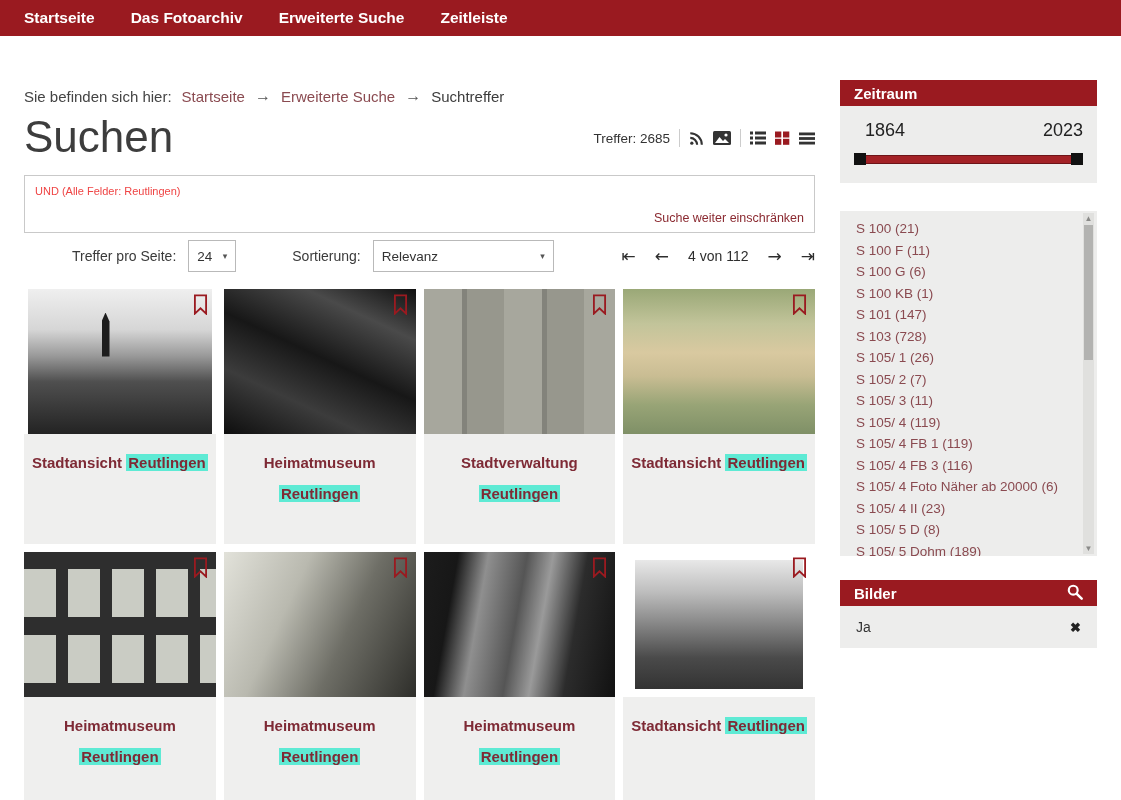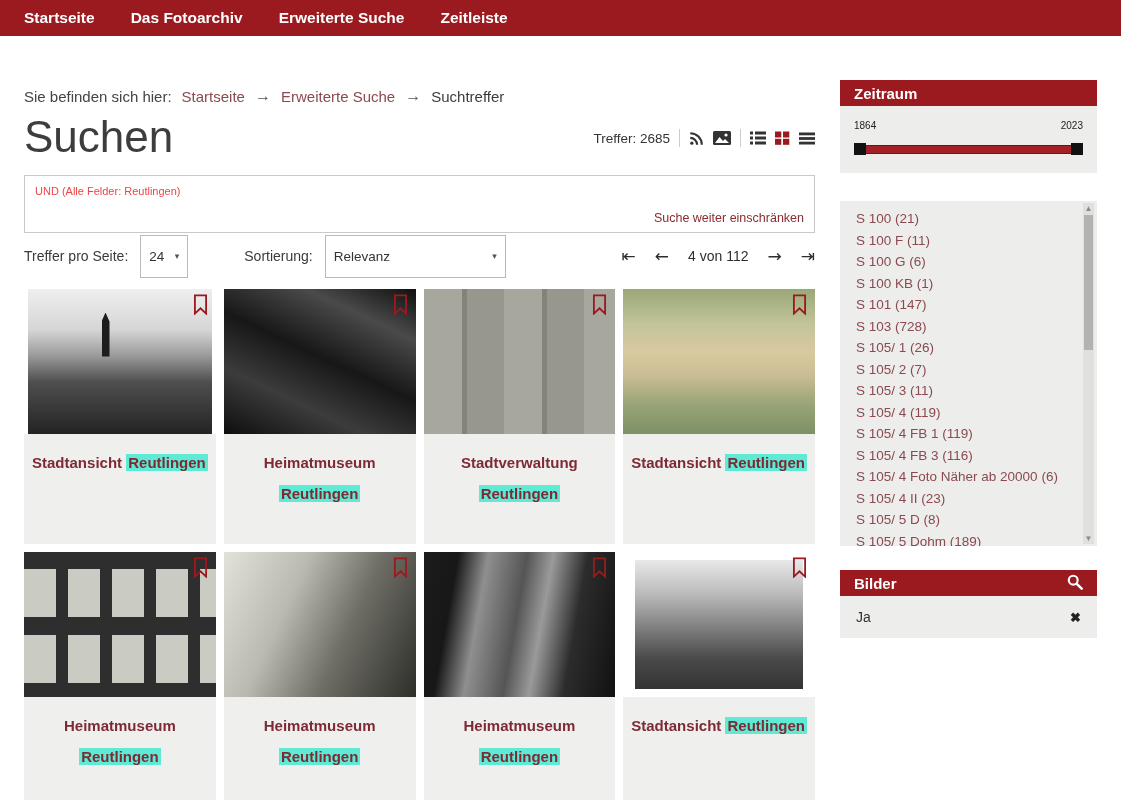--- a/index.html
+++ b/index.html
@@ -26,22 +26,22 @@
   .tb-sep { width:1px; height:18px; background:#ccc; }
   .tb-icon { display:inline-flex; align-items:center; cursor:pointer; }
   
   .search-box { margin-top:14px; border:1px solid #c9c9c9; height:58px; position:relative;
     padding:9px 10px; }
   .search-query { font-size:11px; color:#ef4444; }
   .refine-link { position:absolute; right:10px; bottom:7px; font-size:12.5px; color:#8b2a31;
     text-decoration:none; cursor:pointer; }
   
   .controls { margin-top:8px; display:flex; align-items:center; height:30px; }
-  .ctrl-label { font-size:14px; color:#3a3a3a; }
-  .select { border:1px solid #b9b9b9; height:43px; display:flex; align-items:center;
+  .ctrl-label { font-size:14px; color:#3a3a3a;margin-left:48px; }
+  .select { border:1px solid #b9b9b9; height:32px; display:flex; align-items:center;
     justify-content:space-between; padding:0 8px; margin-left:12px; cursor:pointer;
     font-size:13.5px; color:#333; background:#fff; }
   .select .caret { font-size:9px; color:#555; margin-left:8px; }
   .sel-per-page { width:48px; }
   .sel-sort { width:181px; }
   .lbl-sort { margin-left:56px; }
   .pagination { margin-left:auto; display:flex; align-items:center; gap:19px;
     font-family:"DejaVu Sans", sans-serif; }
   .pg-btn { font-size:17px; color:#2e2e2e; cursor:pointer; line-height:1; }
   .pg-status { font-size:14px; color:#2e2e2e; font-family:"Liberation Sans", sans-serif; }
@@ -66,21 +66,21 @@
       linear-gradient(0deg,#2e2e2e 0 14px,transparent 14px 62px,#2e2e2e 62px 80px,transparent 80px 128px,#2e2e2e 128px 145px),
       repeating-linear-gradient(90deg,#caccc4 0 32px,#2e2e2e 32px 44px); }
   .kind-attic-bw { background:linear-gradient(115deg,#e2e2da 0%,#b9b9af 34%,#6e6e66 62%,#2e2e2a 100%); }
   .kind-display-bw { background:linear-gradient(100deg,#1c1c1c 0%,#171717 16%,#8f8f8f 30%,#555 48%,#9a9a9a 60%,#2c2c2c 76%,#111 100%); }
   .kind-townview-bw { margin:8px 12px; background:linear-gradient(180deg,#e8e8e8 0%,#bdbdbd 25%,#8a8a8a 48%,#4a4a4a 76%,#333 100%); }
   
   .panel-header { background:#9a1a20; color:#fff; height:26px; display:flex; align-items:center;
     justify-content:space-between; padding:0 14px; font-size:15px; font-weight:bold; }
   .panel-body { background:#ededec; }
   .pnl-zeitraum .panel-body { padding:14px 14px 18px; }
-  .year-row { display:flex; justify-content:space-between; font-size:10px; color:#222; }
+  .year-row { display:flex; justify-content:space-between; font-size:18px; color:#222;margin-left:11px; }
   .slider { margin-top:12px; position:relative; height:12px; }
   .slider-track { position:absolute; left:0; right:0; top:2px; height:9px; background:#a32126;
     border:1px solid #6d1418; cursor:pointer; }
   .slider-handle { position:absolute; top:0; width:12px; height:12px; background:#111; cursor:pointer; }
   .slider-handle.left { left:0; }
   .slider-handle.right { right:0; }
   .pnl-bestand { margin-top:28px; }
   .pnl-bestand .panel-body { height:345px; overflow:hidden; position:relative; padding:7px 22px 0 16px; }
   .facet-item { font-size:13.5px; color:#8a4a50; line-height:21.5px; text-decoration:none;
     display:block; cursor:pointer; white-space:nowrap; }

